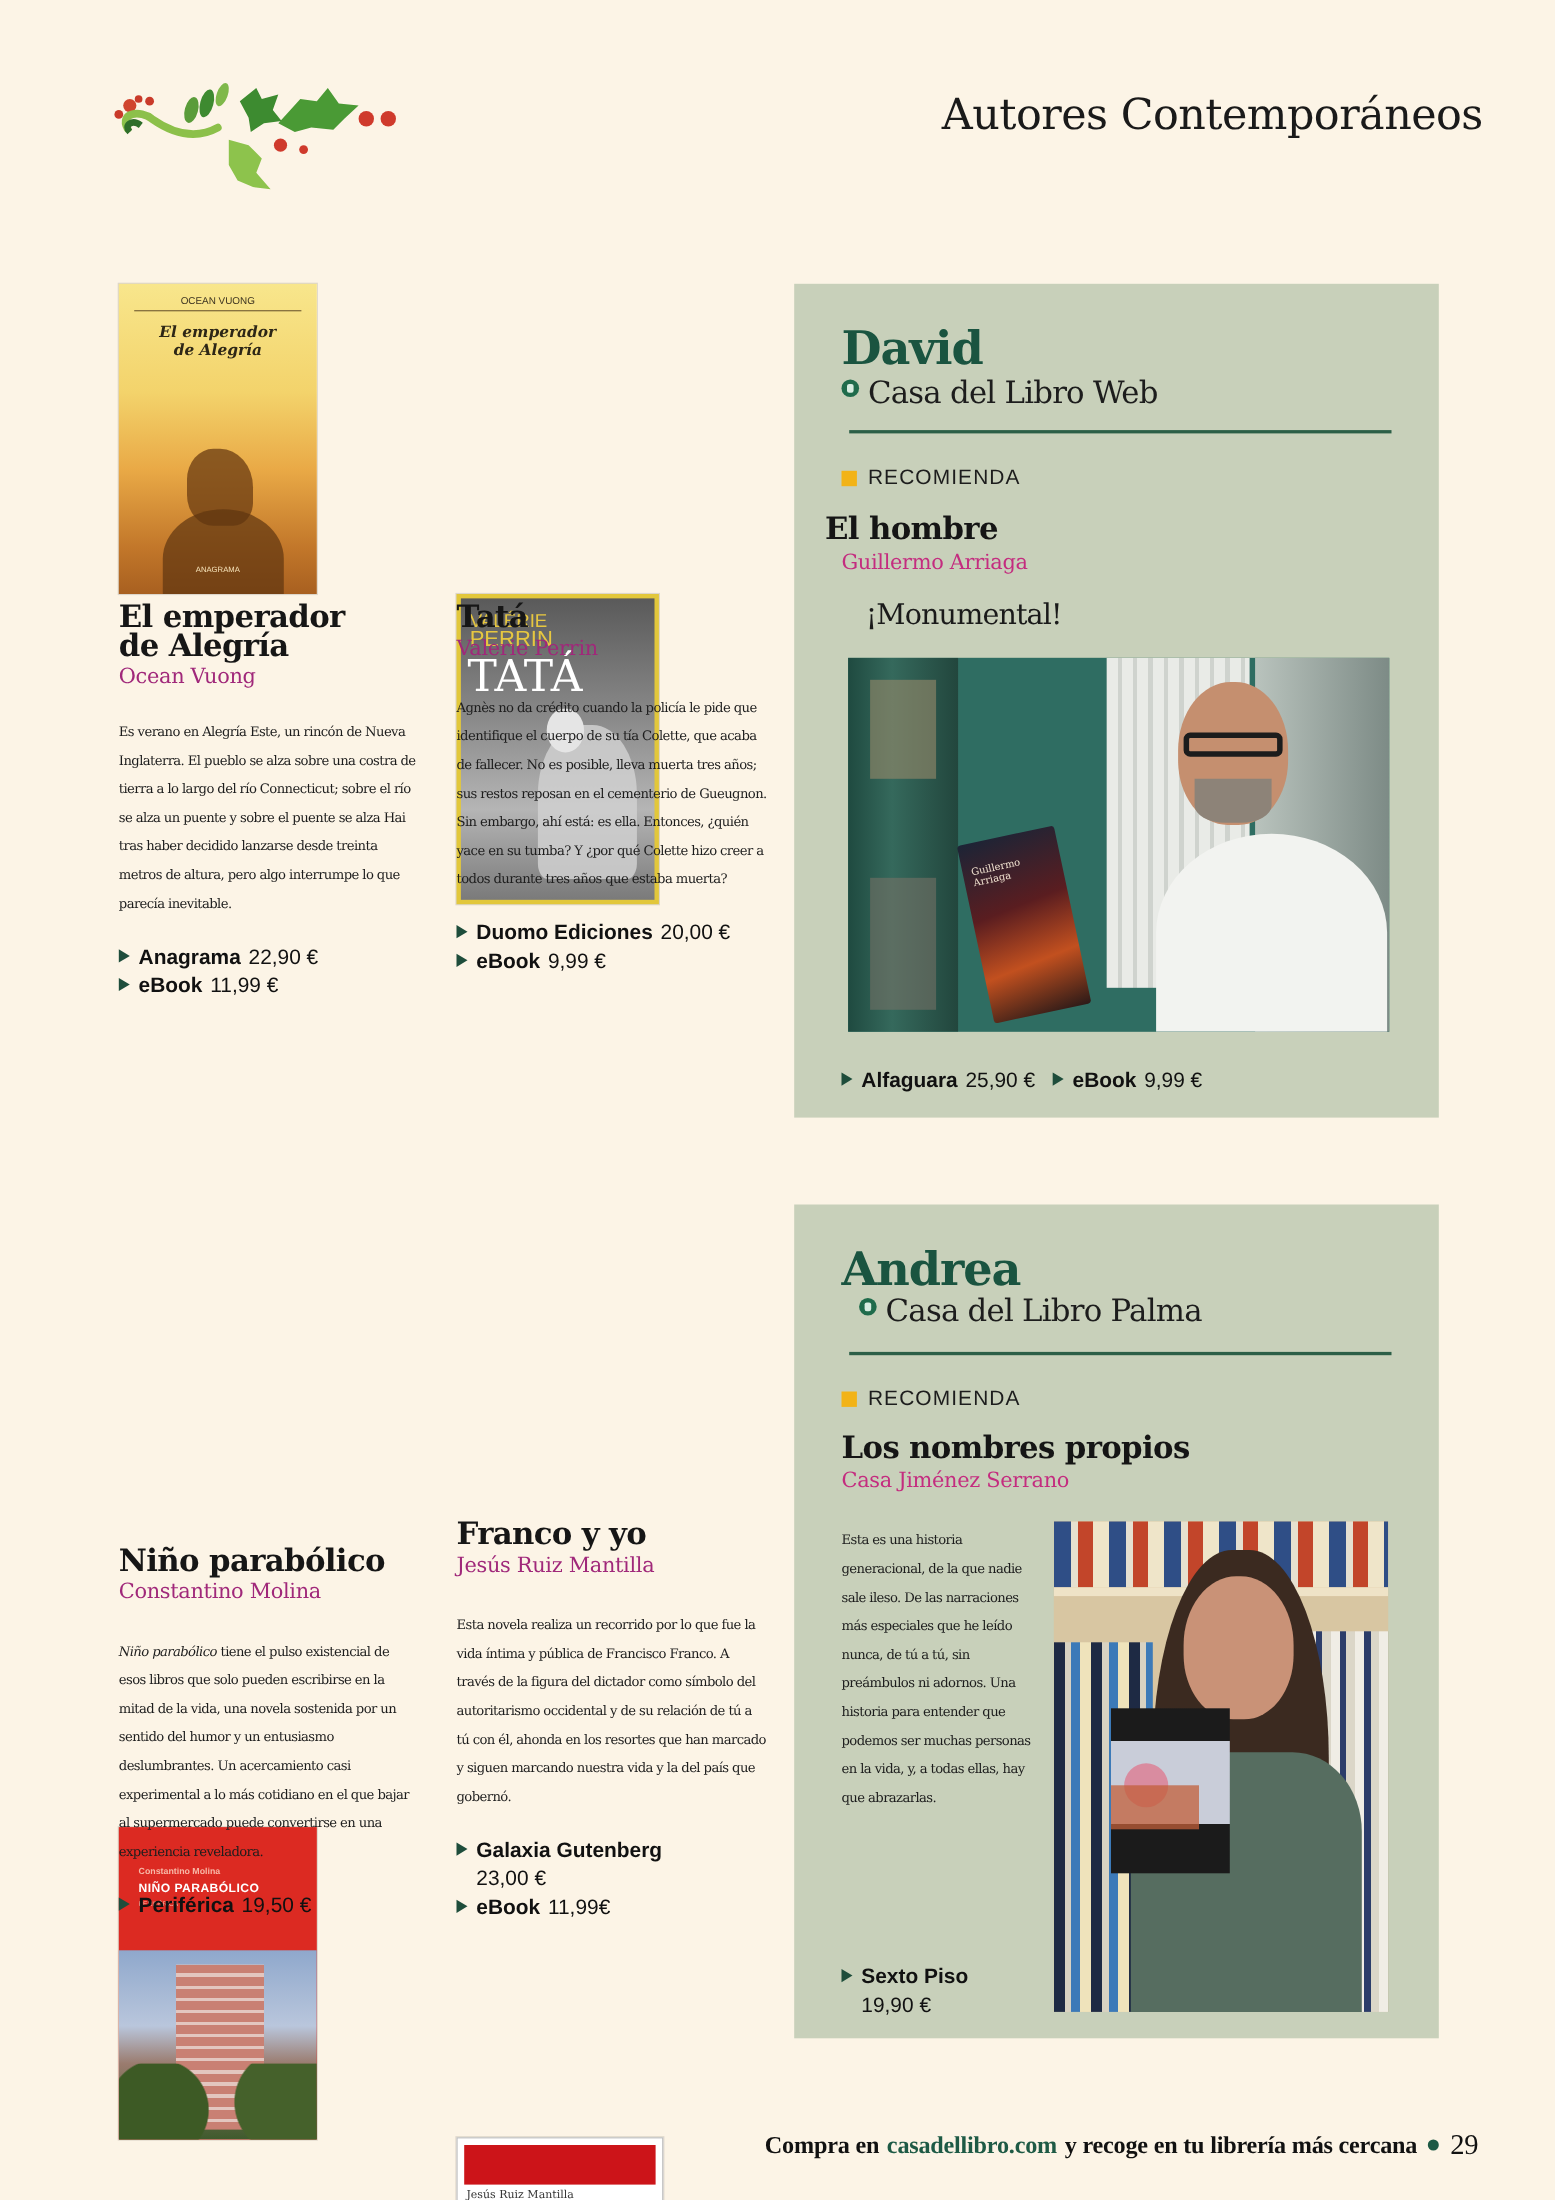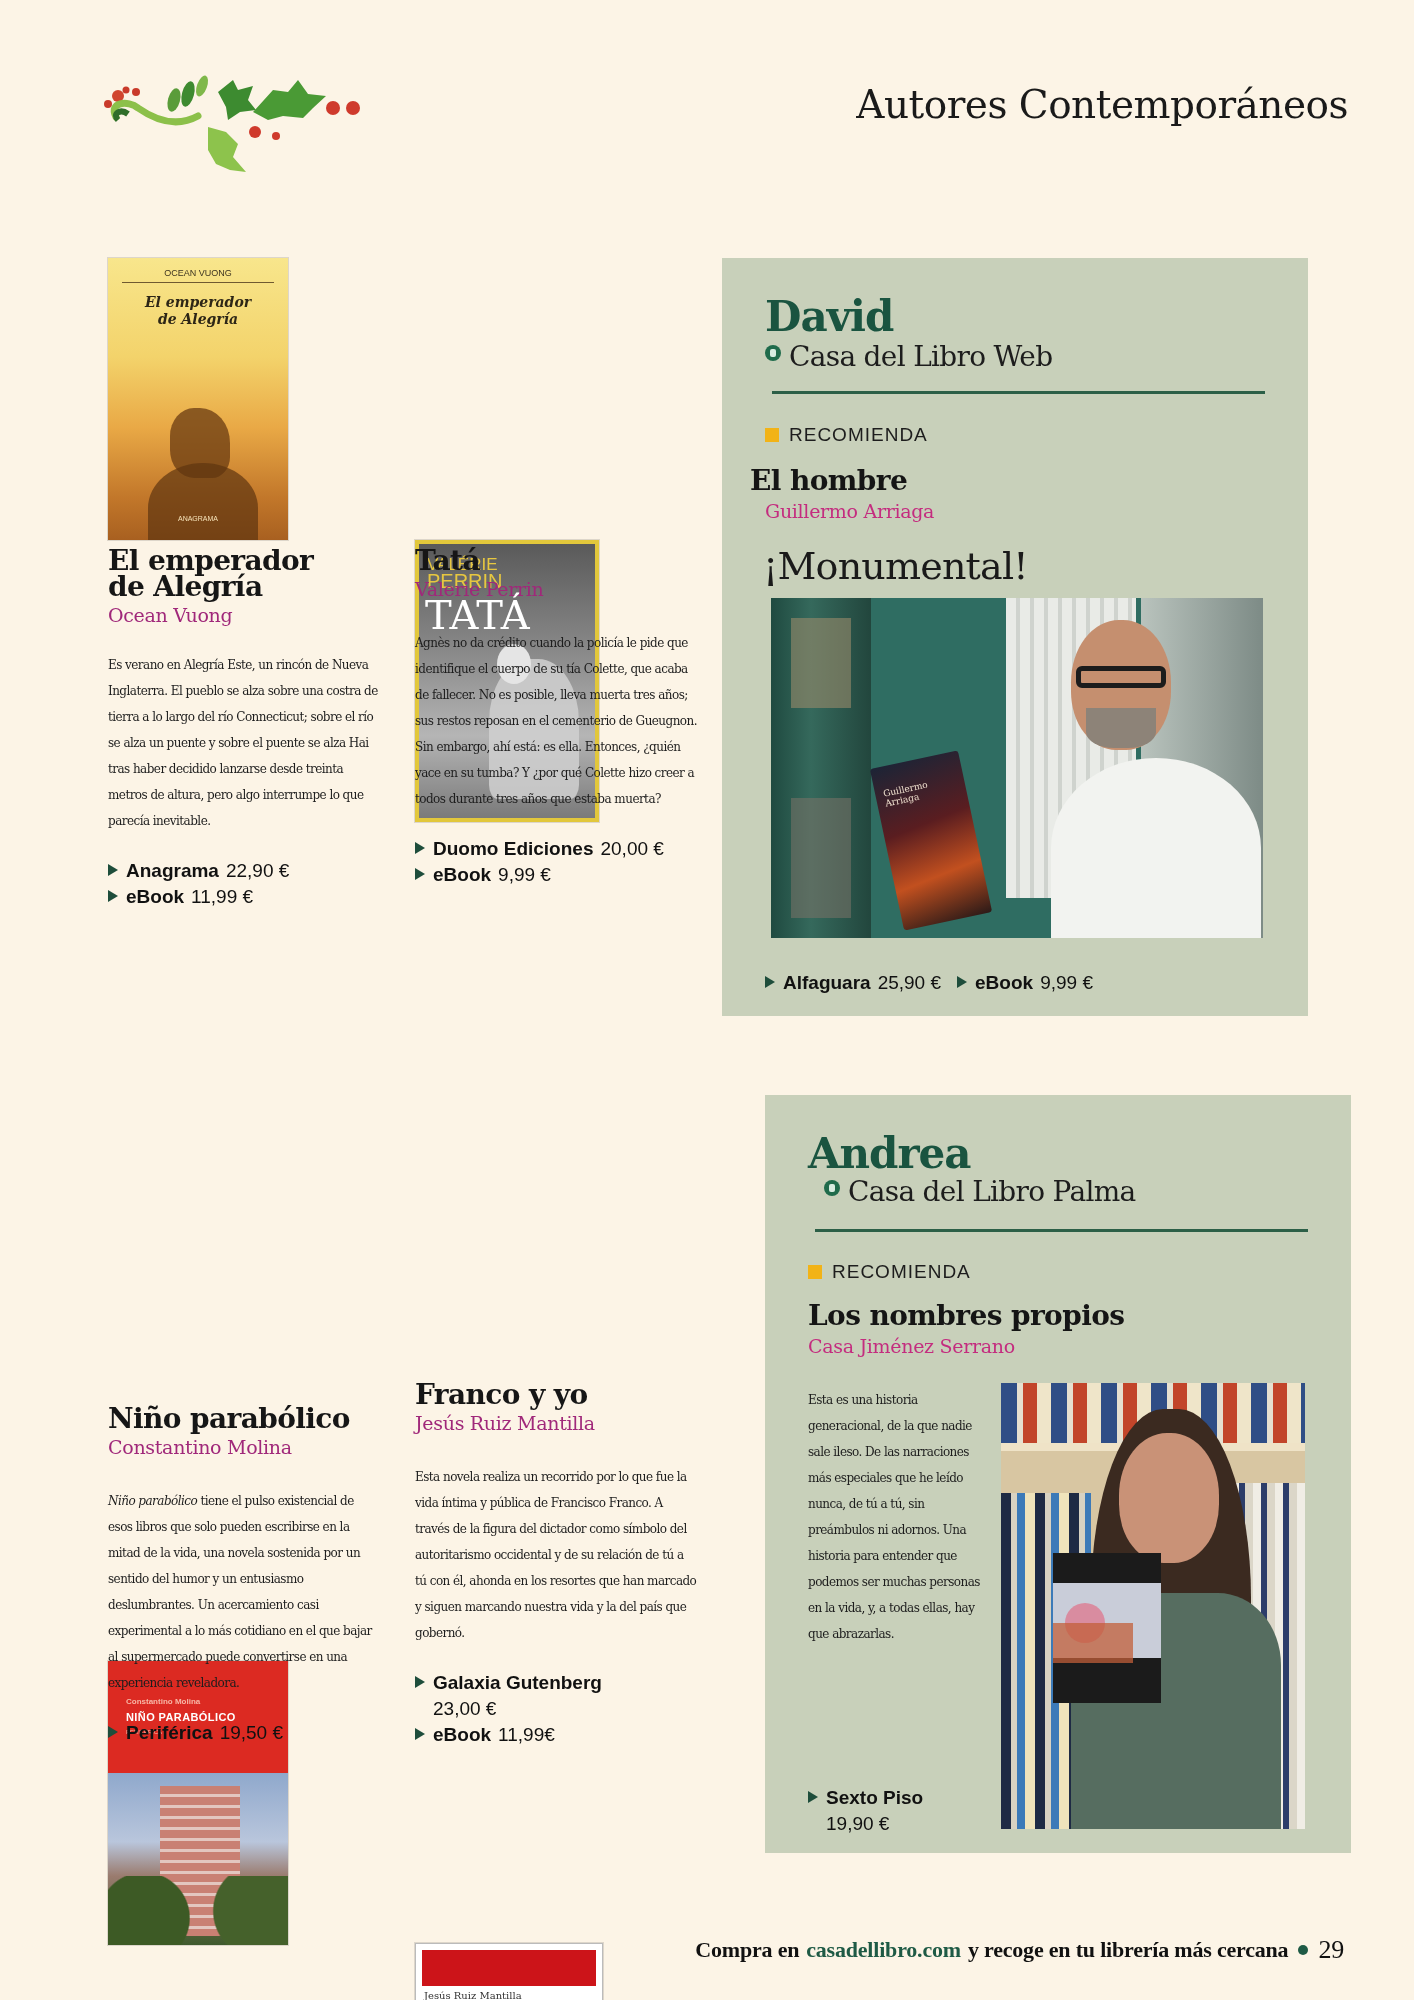--- a/index.html
+++ b/index.html
@@ -109,21 +109,21 @@
   .rec-book-title {
     font-family: "DejaVu Serif", serif; font-weight: bold;
     font-size: 28px; letter-spacing: -0.6px; color: #151515;
   }
   .rec-book-author {
     font-family: "DejaVu Serif", serif;
     font-size: 19px; color: #c42c7f; letter-spacing: -0.3px;
   }
   .rec-quote {
     font-family: "DejaVu Serif", serif;
-    font-size: 38px; letter-spacing: -0.8px; color: #1a1a1a;
+    font-size: 26px; letter-spacing: -0.8px; color: #1a1a1a; margin-left: 24px;
   }
   .photo { overflow: hidden; position: relative; }
 
   .footer {
     right: 70px; top: 1935px;
     font-family: Liberation Serif, serif;
     font-size: 22px; font-weight: bold; color: #111;
     display: flex; align-items: center; letter-spacing: -0.2px;
   }
   .footer .site { color: #1e5a45; margin: 0 7px; }
@@ -301,21 +301,21 @@
       </div>
     <div class="price-line price-indent">23,00 €</div>
     <div class="price-line">
         <span class="tri"></span>
         <b>eBook</b>
         <span>11,99€</span>
       </div>
   </div>
 </div>
 
-<div class="abs panel" style="left:722px; top:1095px; height:758px;margin-left:43px;">
+<div class="abs panel" style="left:722px; top:1095px; height:758px;">
   <div class="abs rec-name" style="left:43px; top:34px;">Andrea</div>
   <div class="abs store-line" style="left:59px; top:80px;">
     <span class="store-icon"></span>
     <span>Casa del Libro Palma</span>
   </div>
   <div class="abs rule" style="left:50px; top:134px; width:493px;"></div>
   <div class="abs recomienda" style="left:43px; top:166px;">
     <span class="rec-square"></span>
     <span>RECOMIENDA</span>
   </div>

